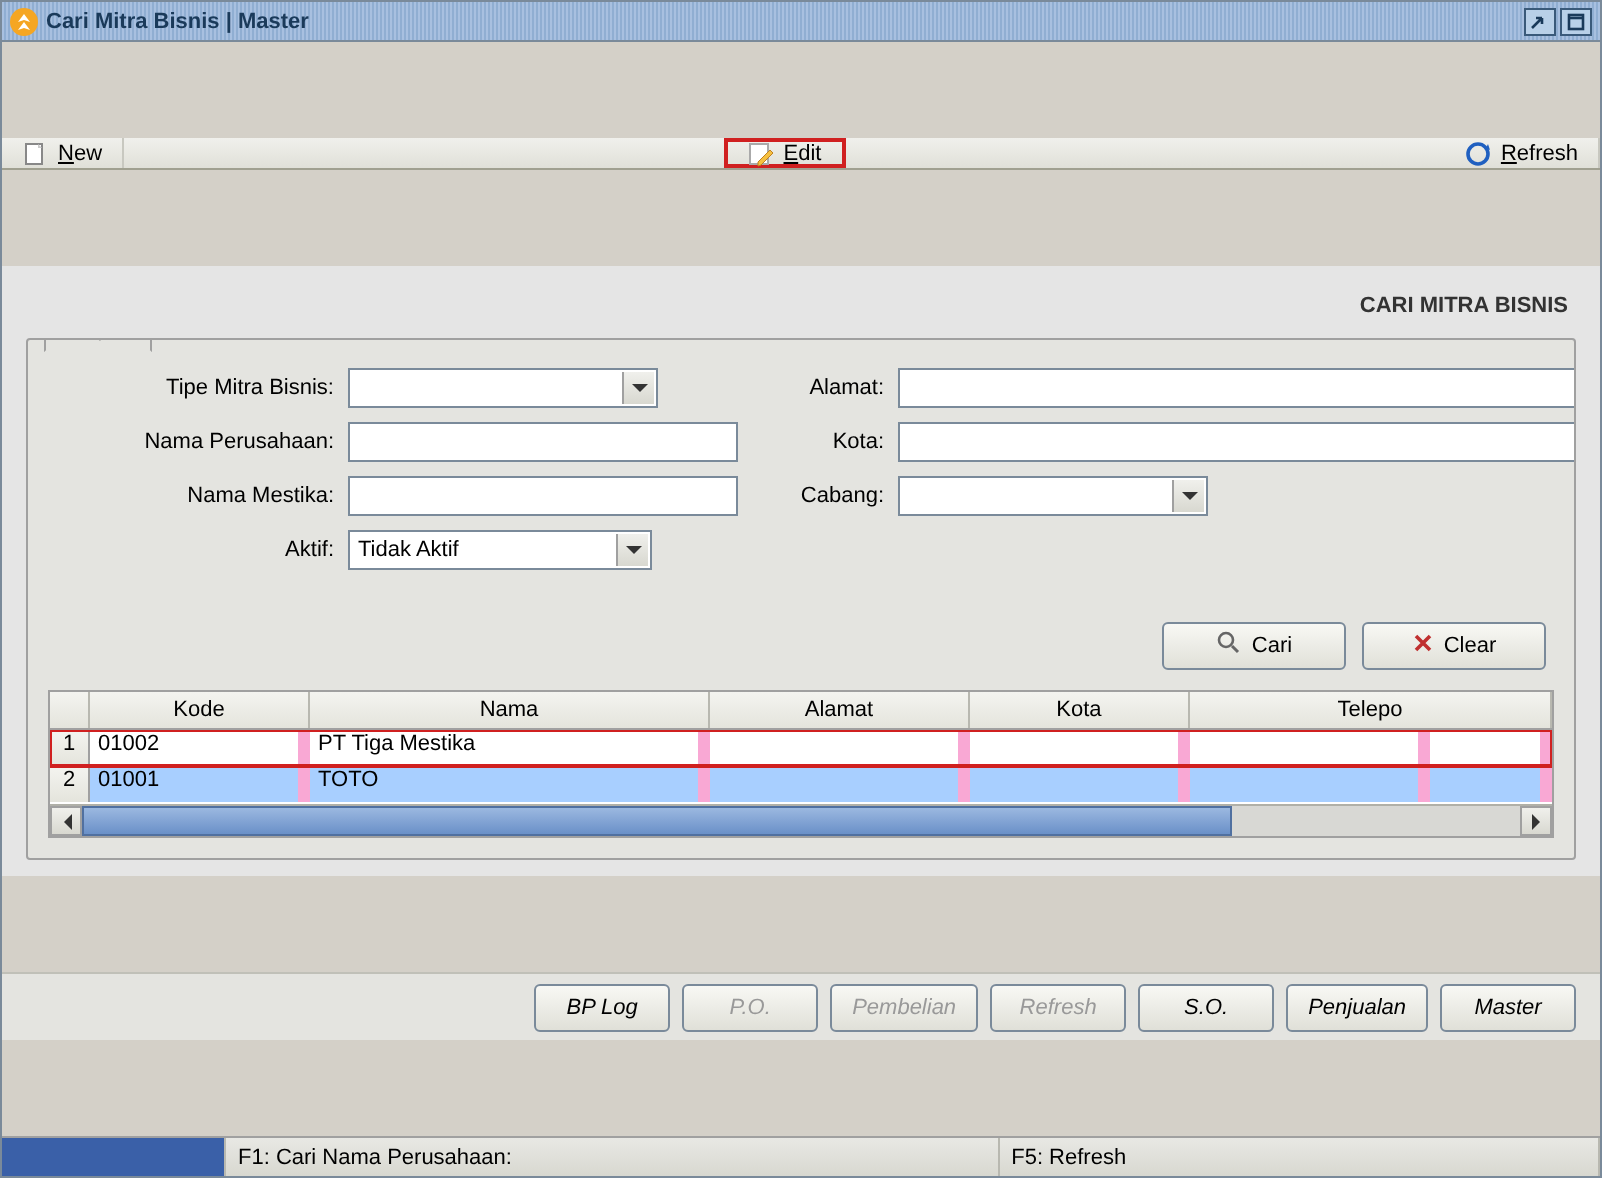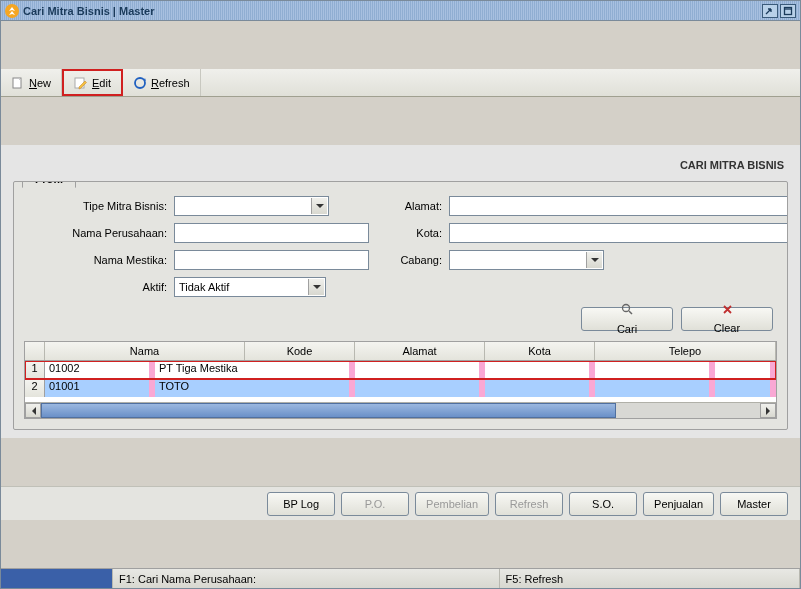--- a/index.html
+++ b/index.html
@@ -6,44 +6,44 @@
 body { background: #d4d0c8; width: 801px; height: 589px; overflow: hidden; }
 
 .window { width: 801px; height: 589px; display: flex; flex-direction: column; border: 1px solid #7a8a9a; gap: 48px; }
 
 .titlebar { height: 20px; background: repeating-linear-gradient(90deg, #a8c0e0 0px, #a8c0e0 1px, #90aed2 1px, #90aed2 2px); display: flex; align-items: center; padding: 0 4px; border-bottom: 1px solid #7a8a9a; }
 .titlebar .appicon { width: 14px; height: 14px; background: #f5a623; border-radius: 50%; margin-right: 4px; display: flex; align-items: center; justify-content: center; }
 .titlebar .appicon svg { width: 10px; height: 10px; }
 .titlebar .title { color: #1a3a5a; font-weight: bold; flex: 1; }
 .titlebar .winbtn { width: 16px; height: 14px; border: 1px solid #3a5a7a; background: #b8d0e8; margin-left: 2px; display: flex; align-items: center; justify-content: center; font-size: 10px; font-weight: bold; color: #1a3a5a; cursor: pointer; }
 
-.toolbar { height: 28px; background: linear-gradient(#f0f0ec, #e0e0d8); border-bottom: 1px solid #a0a090; display: flex; align-items: stretch; padding: 0; }
+.toolbar { height: 16px; background: linear-gradient(#f0f0ec, #e0e0d8); border-bottom: 1px solid #a0a090; display: flex; align-items: stretch; padding: 0; justify-content: space-between; }
 .toolbtn { display: flex; align-items: center; padding: 0 10px; border-right: 1px solid #c8c8c0; cursor: pointer; gap: 4px; }
 .toolbtn .lbl { color: #000; }
 .toolbtn .lbl u { text-decoration: underline; }
 .ticon { width: 14px; height: 14px; display: inline-flex; align-items: center; justify-content: center; }
 .ticon svg { width: 14px; height: 14px; }
 
 .highlight-edit { border: 2px solid #d02020; }
 
 .content { flex: 1; background: #e5e5e5; padding: 8px 12px; display: flex; flex-direction: column; overflow: hidden; }
 .pageheader { text-align: right; font-weight: bold; color: #333; padding: 6px 4px 10px; }
 
 .panel { flex: 1; background: #e4e4e0; border: 1px solid #a0a0a0; border-radius: 2px; position: relative; padding: 14px 10px 10px; display: flex; flex-direction: column; overflow: hidden; }
 .tabhead { position: absolute; top: -12px; left: 8px; background: #e4e4e0; border: 1px solid #a0a0a0; border-bottom: 1px solid #e4e4e0; border-radius: 4px 4px 0 0; padding: 2px 12px; font-weight: bold; }
 
-.formgrid { display: grid; grid-template-columns: 145px 195px 70px 340px; column-gap: 5px; row-gap: 7px; align-items: center; margin-bottom: 10px; }
+.formgrid { display: grid; grid-template-columns: 145px 195px 70px 340px; column-gap: 5px; row-gap: 7px; align-items: center; margin-bottom: 26px; }
 .formgrid .lblcell { text-align: right; padding-right: 2px; }
 .inputbox { height: 20px; border: 1px solid #7a8a9a; background: #fff; width: 100%; padding: 0 4px; }
 .combo { height: 20px; border: 1px solid #7a8a9a; background: #fff; display: flex; align-items: center; padding: 0 4px; position: relative; cursor: pointer; }
 .combo .arrow { position: absolute; right: 1px; top: 1px; bottom: 1px; width: 16px; background: linear-gradient(#f0f0ec,#d8d8d0); border-left: 1px solid #a0a0a0; display: flex; align-items: center; justify-content: center; }
 .combo .arrow::after { content: ""; border: 4px solid transparent; border-top: 4px solid #333; margin-top: 3px; }
 
 .searchrow { display: flex; justify-content: flex-end; gap: 8px; margin-bottom: 10px; padding-right: 4px; }
-.btn { height: 24px; min-width: 92px; border: 1px solid #7a8a9a; background: linear-gradient(#f8f8f4,#e0e0d8); border-radius: 3px; display: inline-flex; align-items: center; justify-content: center; gap: 5px; cursor: pointer; padding: 0 10px; flex-direction: column; }
+.btn { height: 24px; min-width: 92px; border: 1px solid #7a8a9a; background: linear-gradient(#f8f8f4,#e0e0d8); border-radius: 3px; display: inline-flex; align-items: center; justify-content: center; gap: 5px; cursor: pointer; padding: 0 10px; }
 .btn.disabled { color: #999; cursor: default; }
 
 .tablewrap { flex: 1; border: 1px solid #a0a0a0; background: #fff; display: flex; flex-direction: column; overflow: hidden; }
 .thead { display: flex; background: linear-gradient(#f4f4f0,#e4e4dc); border-bottom: 1px solid #a0a0a0; }
 .th { border-right: 1px solid #b8b8b0; padding: 3px 4px; text-align: center; font-weight: normal; }
 .th.rownum { width: 20px; }
 .th.kode { width: 110px; }
 .th.nama { width: 200px; }
 .th.alamat { width: 130px; }
 .th.kota { width: 110px; }
@@ -65,21 +65,21 @@
 
 .hscroll { height: 16px; background: #e8e8e4; border-top: 1px solid #b0b0a8; display: flex; align-items: stretch; }
 .hscroll .sbtn { width: 16px; background: linear-gradient(#f0f0ec,#d8d8d0); border: 1px solid #a0a0a0; display: flex; align-items: center; justify-content: center; }
 .hscroll .sbtn::after { content: ""; border: 4px solid transparent; }
 .hscroll .sbtn.left::after { border-right: 4px solid #333; margin-left: -3px; }
 .hscroll .sbtn.right::after { border-left: 4px solid #333; margin-right: -3px; }
 .hscroll .strack { flex: 1; background: #d8d8d4; margin: 0; position: relative; }
 .hscroll .sthumb { position: absolute; left: 0; top: 0; bottom: 0; width: 80%; background: linear-gradient(#9bb8e0,#6a90c8); border: 1px solid #5070a0; }
 
 .footerbtns { height: 34px; display: flex; justify-content: flex-end; align-items: center; gap: 6px; padding: 0 12px; background: #e4e4e0; border-top: 1px solid #c0c0b8; }
-.footerbtns .btn { min-width: 68px; }
+.footerbtns .btn { min-width: 68px; font-style: italic; }
 
 .statusbar { height: 20px; background: linear-gradient(#e8e8e4,#d8d8d0); border-top: 1px solid #a0a0a0; display: flex; align-items: stretch; }
 .statusbar .sseg { border-right: 1px solid #b8b8b0; padding: 2px 6px; display: flex; align-items: center; }
 .statusbar .sseg.progress { width: 112px; background: #3a60a8; }
 .statusbar .sseg.a { flex: 1.3; }
 .statusbar .sseg.b { flex: 1; }
 </style>
 </head>
 <body>
 
@@ -186,22 +186,22 @@
           <span><svg width="11" height="11" viewBox="0 0 11 11">
                 <path d="M2 2 L9 9 M9 2 L2 9" stroke="#c03030" stroke-width="1.8"></path>
               </svg></span>
           <span>Clear</span>
         </div>
       </div>
 
       <div class="tablewrap">
         <div class="thead">
           <div class="th rownum"></div>
+          <div class="th kode">Kode</div>
           <div class="th nama">Nama</div>
-          <div class="th kode">Kode</div>
           <div class="th alamat">Alamat</div>
           <div class="th kota">Kota</div>
           <div class="th telepon">Telepo</div>
         </div>
         <div class="tbody">
           <div class="trow hl">
             <div class="td rownum">1</div>
             <div class="td kode">01002</div>
             <div class="td nama">PT Tiga Mestika</div>
             <div class="td alamat"></div>

